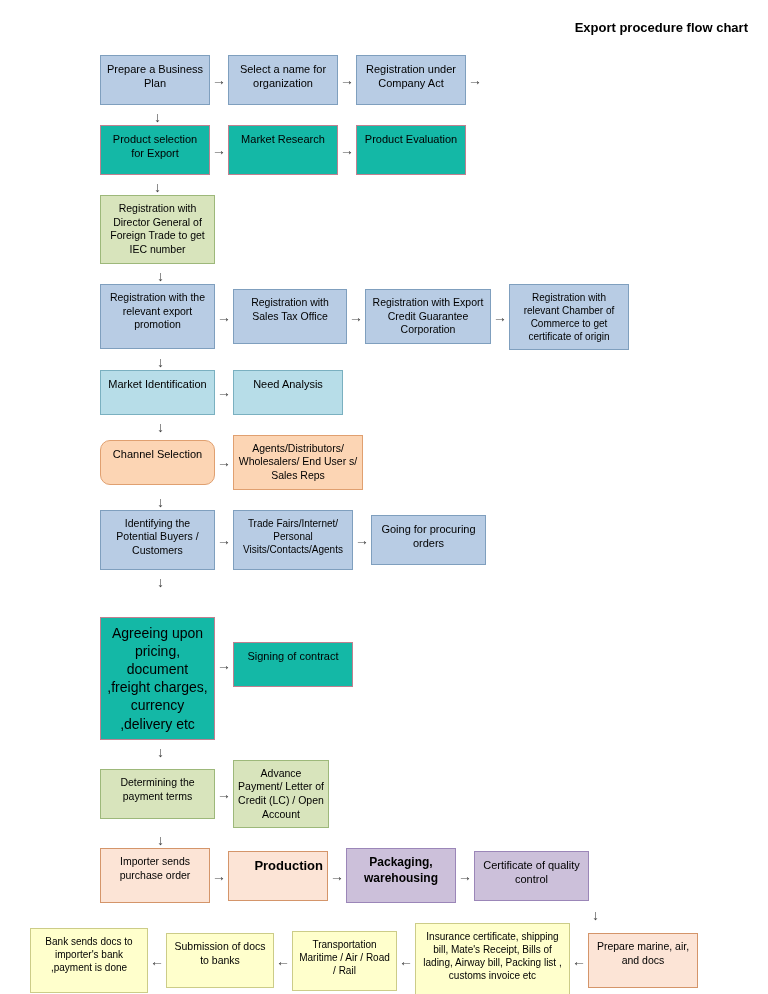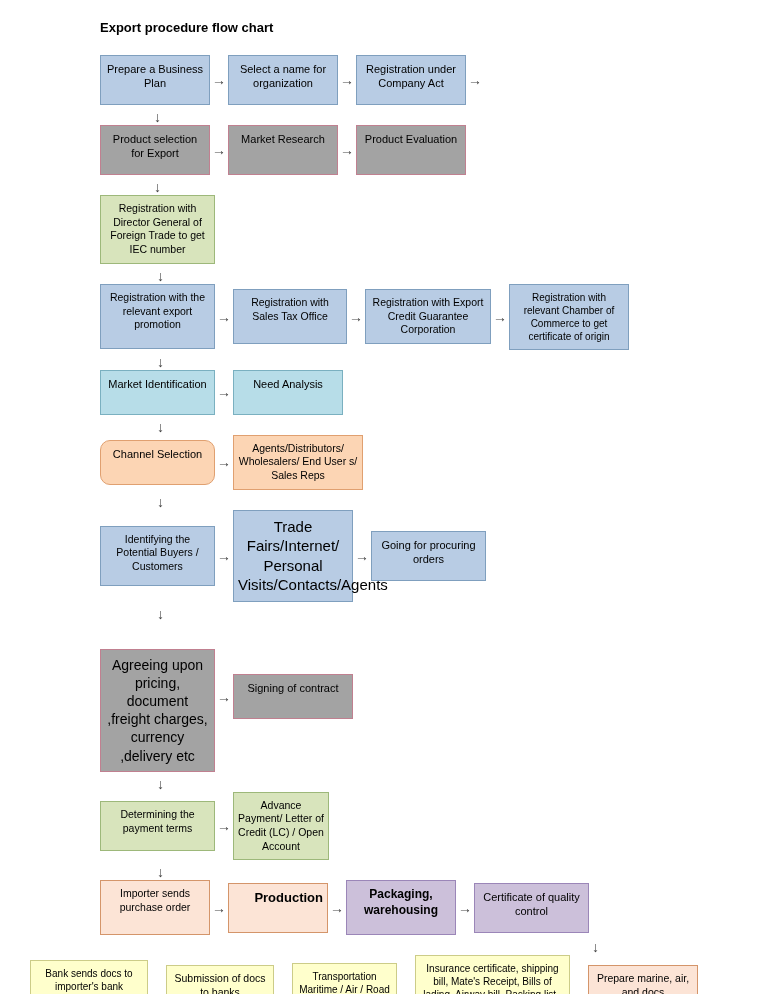--- a/index.html
+++ b/index.html
@@ -9,20 +9,21 @@
       font-size: 11px;
       width: 768px;
       min-height: 994px;
       padding: 20px;
     }
     .page-title {
       font-weight: bold;
       font-size: 13px;
       margin-bottom: 20px;
       margin-left: 80px;
+      text-align: right;
     }
     .flowchart {
       margin-left: 80px;
       position: relative;
     }
     .row {
       display: flex;
       align-items: center;
       margin-bottom: 4px;
       position: relative;
@@ -30,21 +31,21 @@
     .box {
       border: 1px solid #999;
       padding: 6px 4px;
       text-align: center;
       font-size: 11px;
       line-height: 1.3;
       position: relative;
     }
     
     .blue-light { background: #b8cce4; border-color: #7f9fbe; }
-    .pink-light { background: #a3a3a3; border-color: #c08090; }
+    .pink-light { background: #14b8a6; border-color: #c08090; }
     .green-light { background: #d8e4bc; border-color: #9db87a; }
     .peach-light { background: #fcd5b4; border-color: #e0a070; }
     .lavender-light { background: #ccc0da; border-color: #9b86b8; }
     .teal-light { background: #b7dde8; border-color: #7ab0c0; }
     .yellow-light { background: #ffffcc; border-color: #cccc88; }
     .orange-light { background: #fce4d6; border-color: #d4956a; }
     .w110 { width: 110px; min-height: 50px; }
     .down-arrow-block {
       display: flex;
       flex-direction: column;
@@ -126,21 +127,21 @@
     <div class="box peach-light" style="width:130px; min-height:55px; font-size:10.5px;">Agents/Distributors/ Wholesalers/ End User s/ Sales Reps</div>
   </div>
 
   <div style="padding-left:55px;">
     <span class="arr">↓</span>
   </div>
 
   <div class="row valign-center">
     <div class="box blue-light" style="width:115px; min-height:60px; font-size:10.5px;">Identifying the Potential Buyers / Customers</div>
     <span class="arr">→</span>
-    <div class="box blue-light" style="width:120px; min-height:60px; font-size:15px;">Trade Fairs/Internet/ Personal Visits/Contacts/Agents</div>
+    <div class="box blue-light" style="width:120px; min-height:60px; font-size:10px;">Trade Fairs/Internet/ Personal Visits/Contacts/Agents</div>
     <span class="arr">→</span>
     <div class="box blue-light" style="width:115px; min-height:50px;">Going for procuring orders</div>
   </div>
 
   <div style="padding-left:55px;">
     <span class="arr">↓</span>
   </div>
 
   <div class="row valign-center">
     <div class="box pink-light" style="width:115px; min-height:65px; font-size:14px;margin-top:27px;">Agreeing upon pricing, document ,freight charges, currency ,delivery etc</div>

